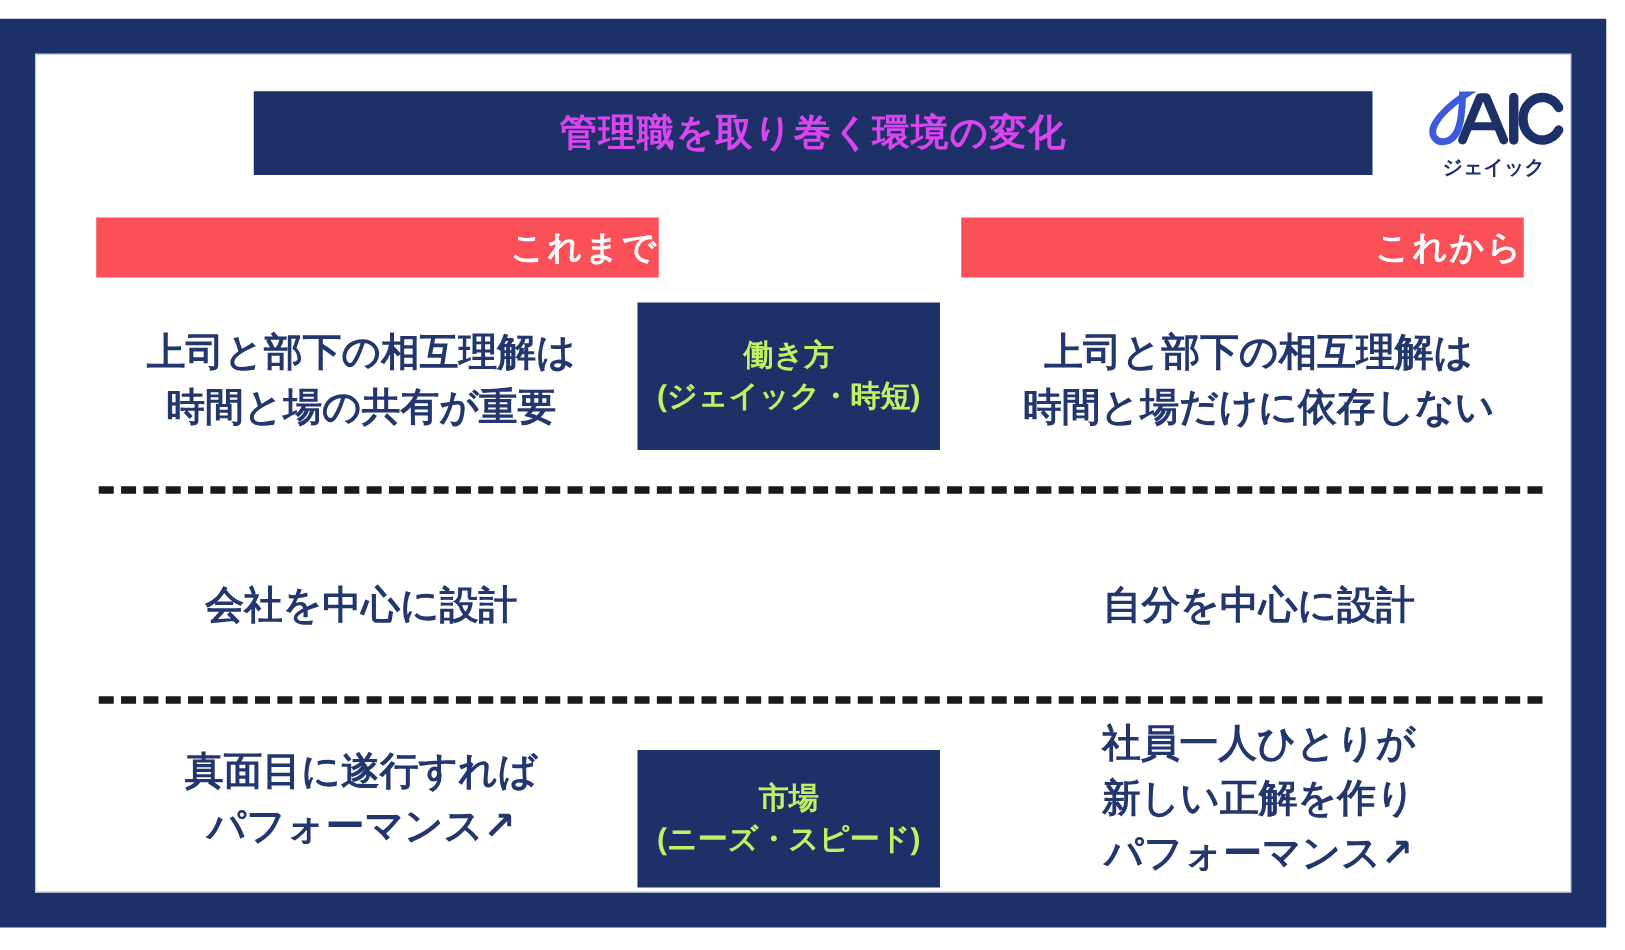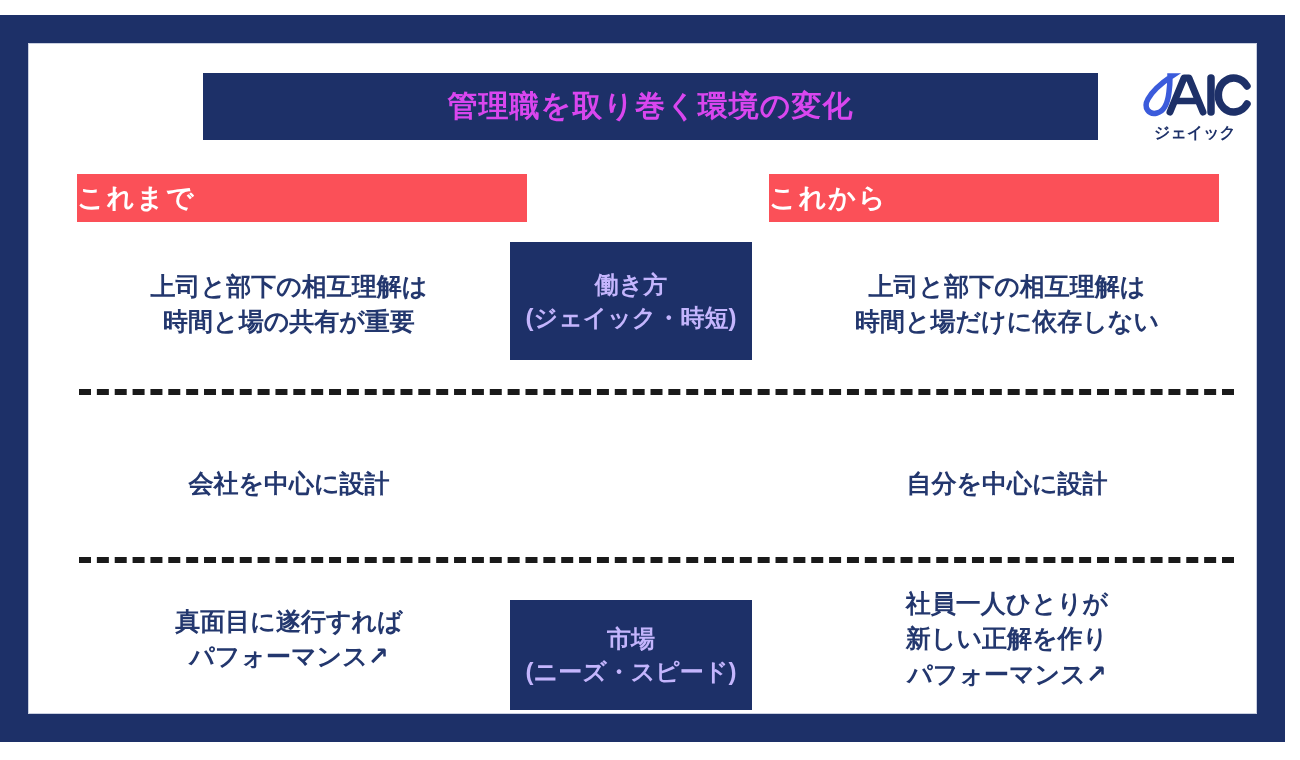--- a/index.html
+++ b/index.html
@@ -77,21 +77,21 @@
     white-space: nowrap;
   }
 
   
   .banner {
     position: absolute;
     height: 48px;
     background: #fb5058;
     display: flex;
     align-items: center;
-    justify-content: flex-start;
+    justify-content: flex-end;
   }
   .banner .banner-text {
     color: #ffffff;
     font-size: 27px;
     font-weight: bold;
     letter-spacing: 2px;
     white-space: nowrap;
   }
   #banner-past   { left: 48px;  top: 130px; width: 450px; }
   #banner-future { left: 740px; top: 130px; width: 450px; }
@@ -114,21 +114,21 @@
     flex-direction: column;
     align-items: center;
     justify-content: center;
     text-align: center;
   }
   .cell-past   { left: 30px;  width: 460px; }
   .cell-future { left: 748px; width: 460px; }
 
   .cell .line {
     color: #23376e;
-    font-size: 25px;
+    font-size: 31px;
     font-weight: bold;
     line-height: 1.42;
     white-space: nowrap;
   }
 
   
   .chip {
     position: absolute;
     left: 481px;
     width: 242px;
@@ -137,21 +137,21 @@
     flex-direction: column;
     align-items: center;
     justify-content: center;
     text-align: center;
   }
   #chip-1 { top: 198px; height: 118px; }
   #chip-2 { top: 378px; height: 118px; }
   #chip-3 { top: 556px; height: 110px; }
 
   .chip .chip-line {
-    color: #c4b5fd;
+    color: #bef264;
     font-size: 24px;
     font-weight: bold;
     line-height: 1.38;
     white-space: nowrap;
   }
 
   
   .divider {
     position: absolute;
     left: 50px;

